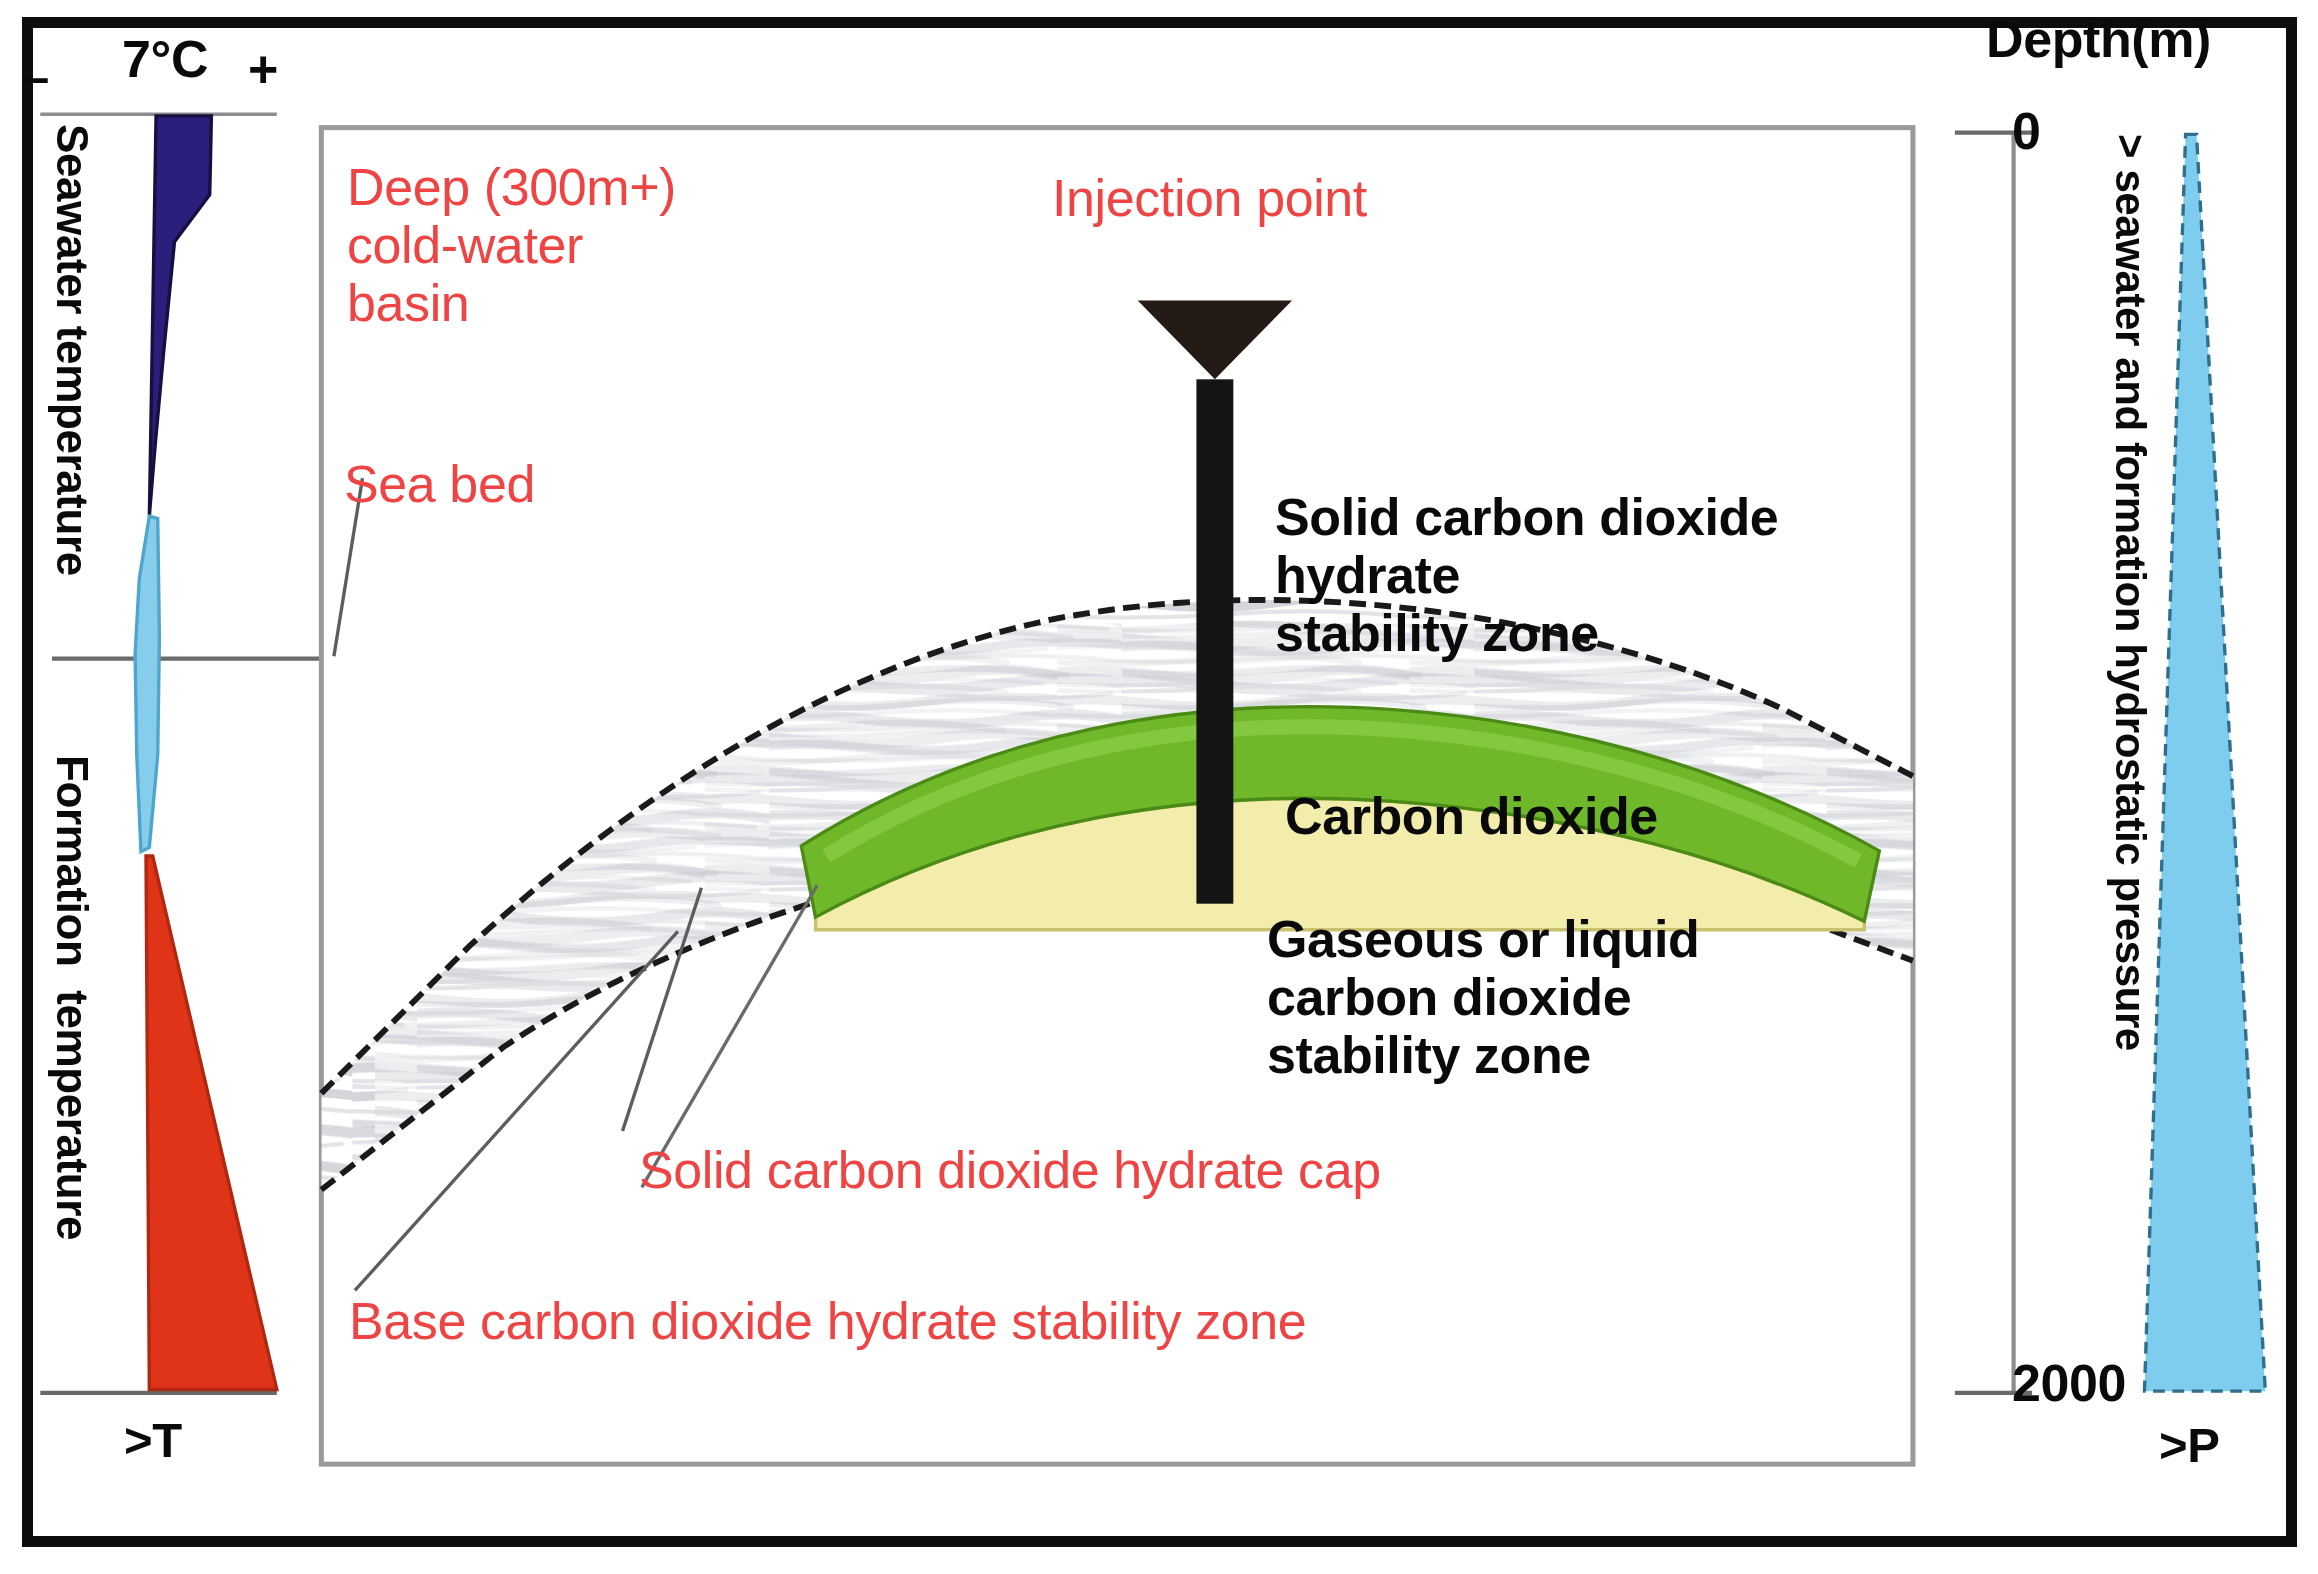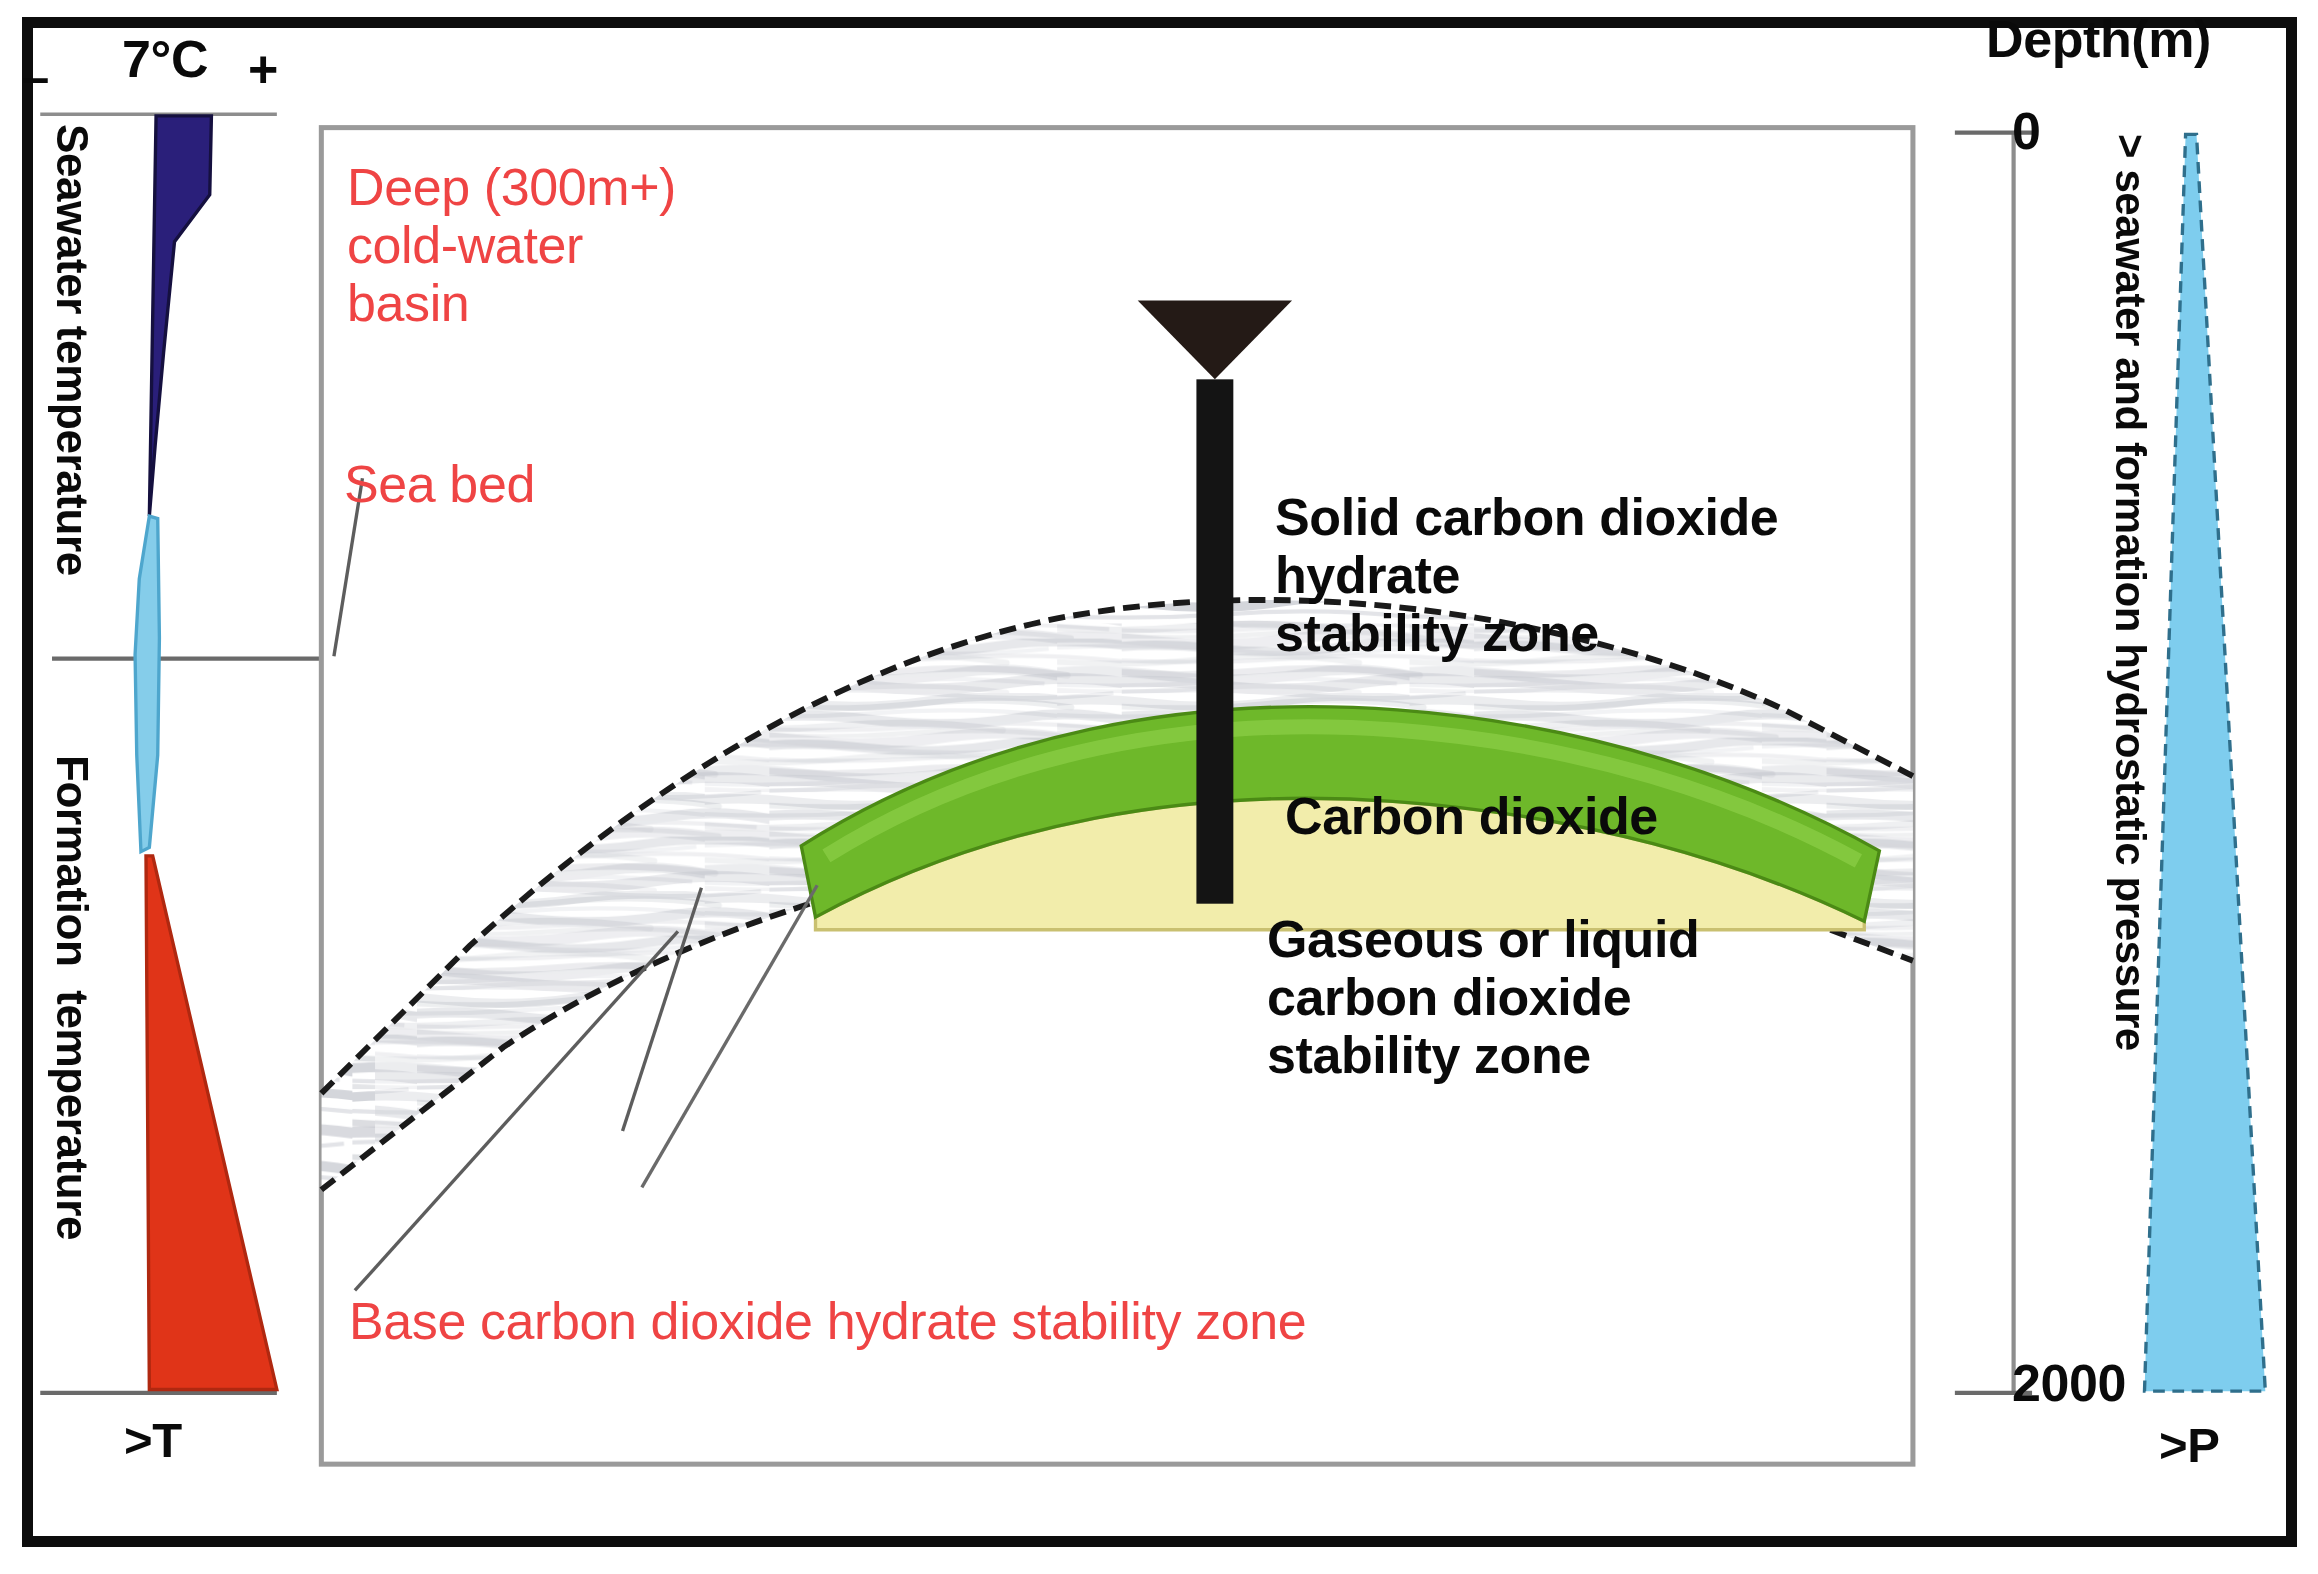--- a/index.html
+++ b/index.html
@@ -189,28 +189,30 @@
   <div class="lbl" style="left:2012px; top:1354px; font-size:52px;">2000</div>
   <div class="lbl rot90" style="left:2154px; top:134px; font-size:42px;">&gt; seawater and formation hydrostatic pressure</div>
   <div class="lbl" style="left:2159px; top:1418px; font-size:49px;">&gt;P</div>
 
   <div class="lbl-reg" style="left:347px; top:158px; font-size:52px; font-weight:normal;">Deep (300m+)
 cold-water
 basin</div>
 
   <div class="lbl-reg" style="left:344px; top:455px; font-size:52px; font-weight:normal;">Sea bed</div>
 
+  <div class="lbl-reg" style="left:1052px; top:169px; font-size:52px; font-weight:normal;">Injection point</div>
 
   <div class="lbl" style="left:1257px; top:488px; font-size:52px;margin-left:18px;">Solid carbon dioxide
 hydrate
 stability zone</div>
 
   <div class="lbl" style="left:1285px; top:787px; font-size:52px;">Carbon dioxide</div>
 
   <div class="lbl" style="left:1267px; top:910px; font-size:52px;">Gaseous or liquid
 carbon dioxide
 stability zone</div>
 
+  <div class="lbl-reg" style="left:639px; top:1141px; font-size:52px; font-weight:normal;">Solid carbon dioxide hydrate cap</div>
 
   <div class="lbl-reg" style="left:320px; top:1292px; font-size:52px; font-weight:normal;padding-left:29px;">Base carbon dioxide hydrate stability zone</div>
 
 </div>
 
 
 </body></html>

